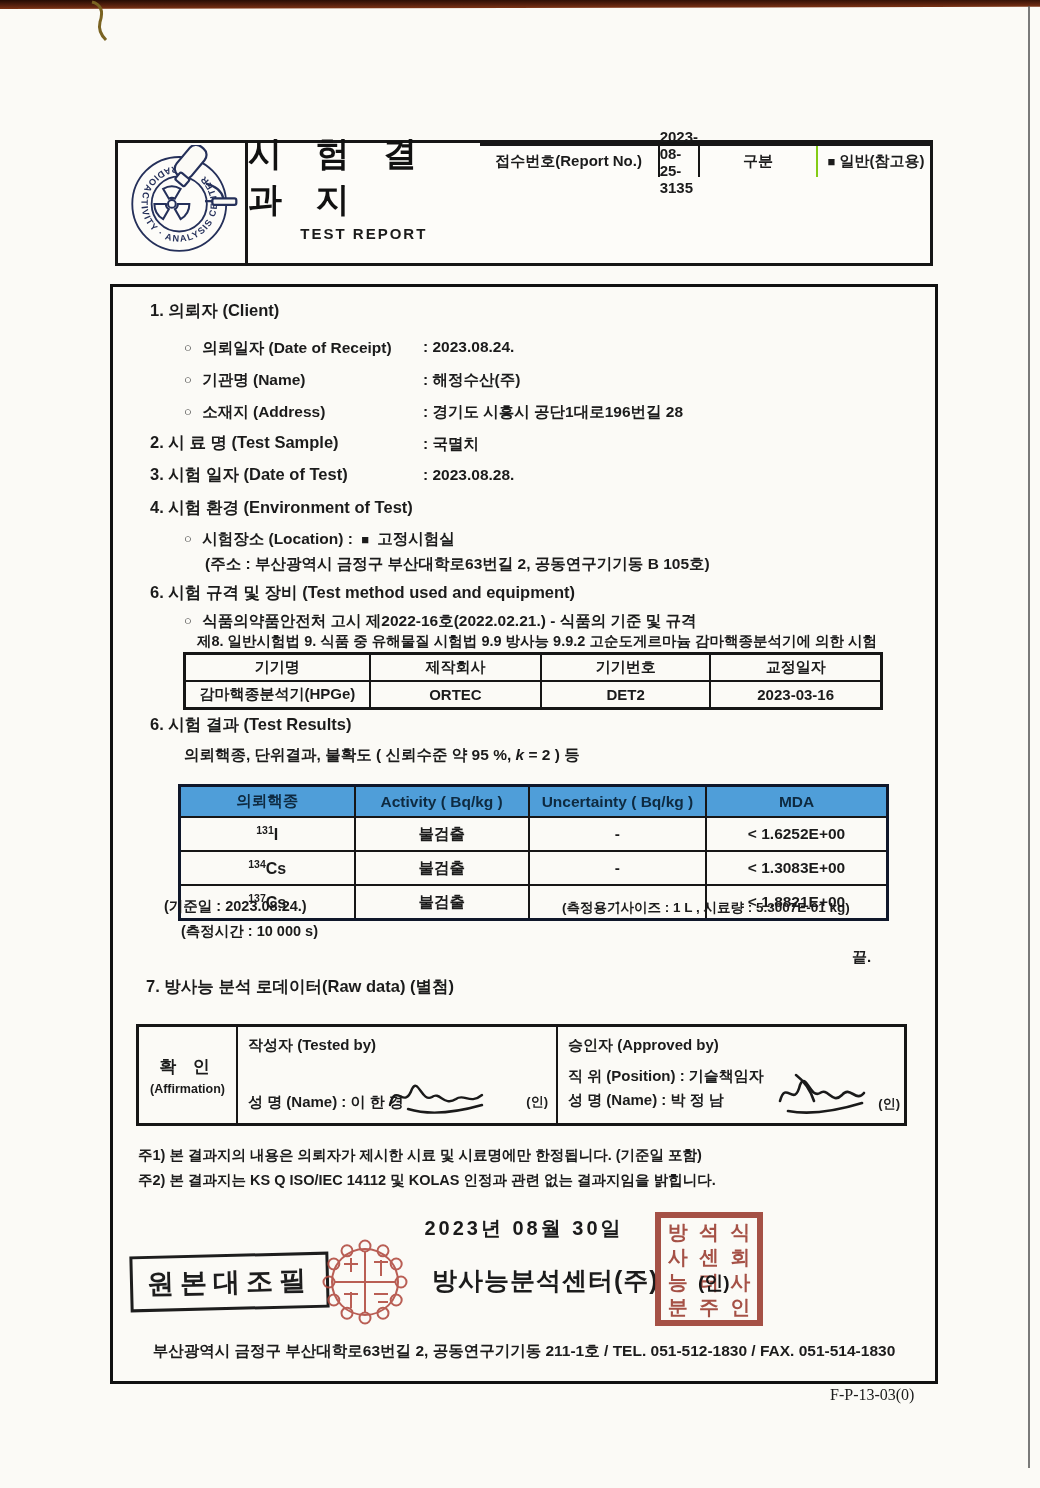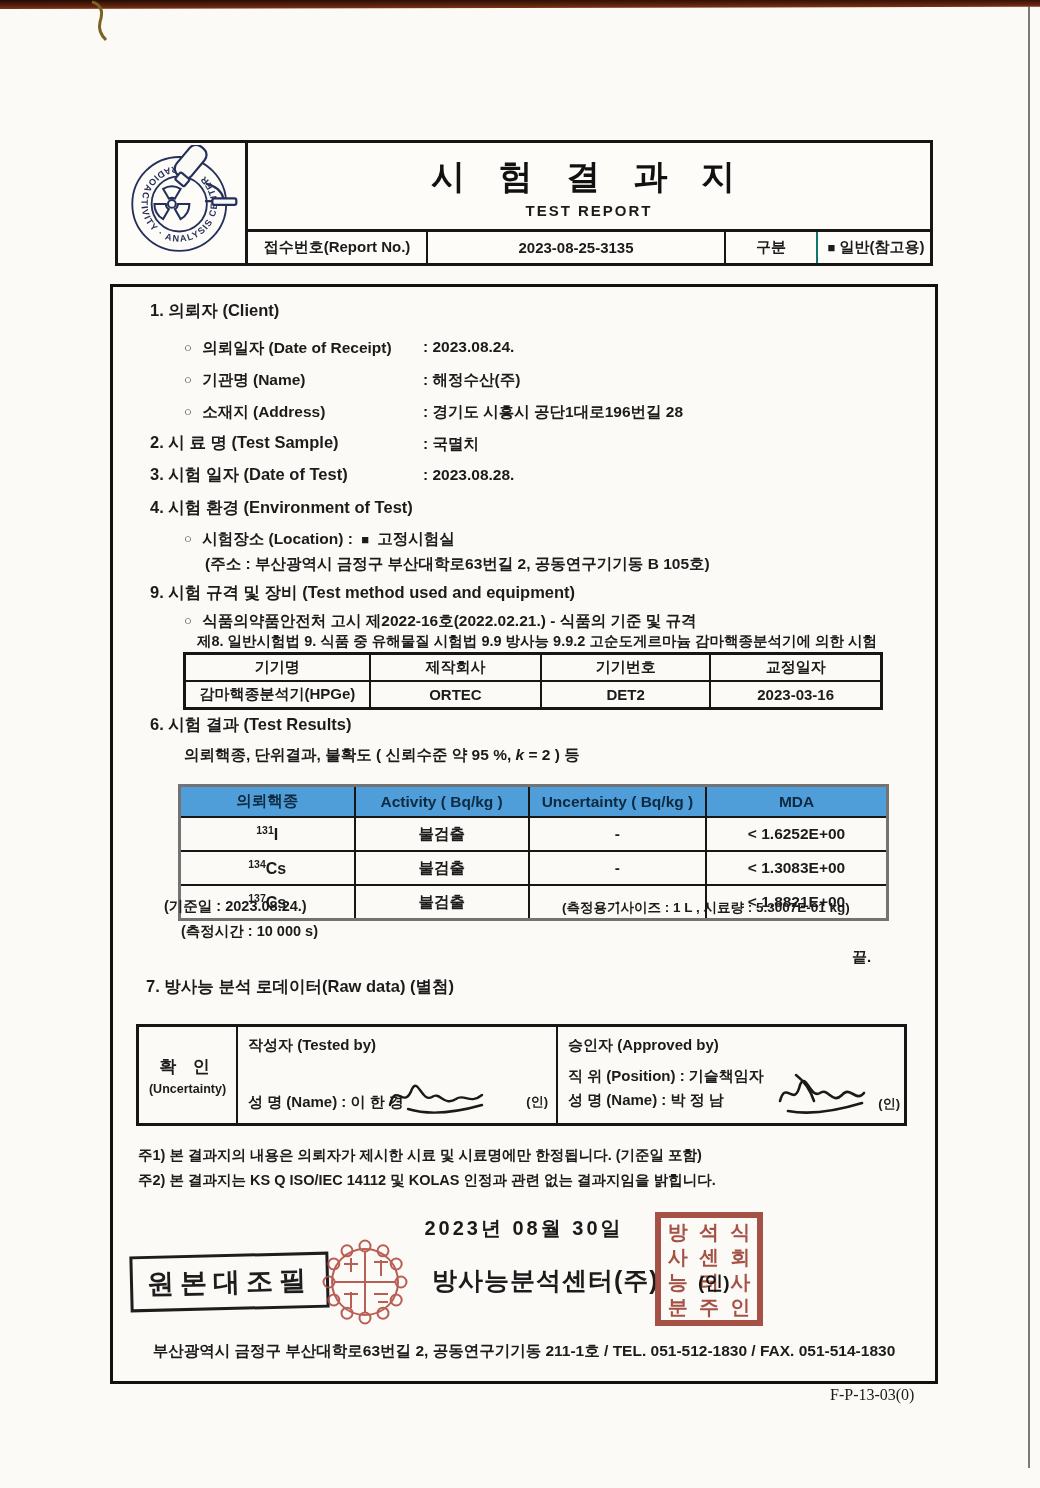--- a/index.html
+++ b/index.html
@@ -14,45 +14,45 @@
   
   .top-band{left:0;top:0;width:1040px;height:9px;
     background:linear-gradient(180deg,#240b03 0%,#55200e 60%,#7c3315 100%);
     transform:rotate(-0.12deg);transform-origin:left top;}
   .edge-line{left:1028px;top:6px;width:2px;height:1462px;background:#5a5a5a;opacity:.8;}
   
   .header-box{left:115px;top:140px;width:818px;height:126px;
     border:3px solid #161616;box-sizing:border-box;display:flex;background:#fdfcf9;}
   .logo-cell{width:130px;border-right:3px solid #161616;box-sizing:border-box;
     display:flex;align-items:center;justify-content:center;}
-  .header-right{flex:1;display:flex;flex-direction:column;}
+  .header-right{flex:1;display:flex;flex-direction:row;}
   .title-area{height:86px;display:flex;flex-direction:column;align-items:center;justify-content:center;}
   .doc-title{font-size:34px;font-weight:700;letter-spacing:12px;color:#111;}
   .doc-subtitle{font-size:15px;font-weight:700;letter-spacing:2px;margin-top:2px;}
   .report-row{height:34px;border-top:3px solid #161616;display:flex;box-sizing:border-box;}
   .report-row>div{display:flex;align-items:center;justify-content:center;
     font-size:15px;font-weight:600;box-sizing:border-box;}
   .rr-label{width:180px;border-right:2px solid #161616;}
   .rr-value{flex:1;border-right:2px solid #161616;}
-  .rr-cat{width:92px;border-right:2px solid #0f766e;}
+  .rr-cat{width:118px;border-right:2px solid #84cc16;}
   .rr-catval{width:112px;}
   
   .main-box{left:110px;top:284px;width:828px;height:1100px;
     border:3px solid #111;box-sizing:border-box;background:transparent;}
   .heading{font-size:16.5px;font-weight:700;}
   .lbl{font-size:15.5px;font-weight:600;margin-left:8px;}
   .sm{font-size:14.5px;font-weight:600;}
   .bullet{font-size:13px;margin-right:6px;position:relative;top:-1px;}
   .chk{font-size:13px;margin:0 4px;}
   
   table{border-collapse:collapse;}
   .equip-table{border:3px solid #161616;}
   .equip-table td{border:2px solid #161616;font-size:15px;font-weight:600;
     text-align:center;height:25px;padding:0 4px;}
-  .results-table{border:3px solid #737373;}
+  .results-table{border:3px solid #0f172a;}
   .results-table td{border:2px solid #161616;font-size:15.5px;font-weight:600;
     text-align:center;padding:0 4px;}
   .results-table .hdr td{background:#4f9ed9;color:#0e2a40;font-weight:700;height:29px;}
   .results-table .row td{height:32px;}
   .iso-mass{font-size:10.5px;vertical-align:super;font-weight:700;}
   .iso-sym{font-size:16px;font-weight:700;}
   
   .aff-table{left:136px;top:1024px;width:771px;height:102px;border:3px solid #161616;
     box-sizing:border-box;display:flex;background:transparent;}
   .aff-left{width:99px;border-right:2px solid #161616;box-sizing:border-box;
@@ -169,21 +169,21 @@
 
 <div class="abs heading nowrap" style="left:150px;top:497px;">4. 시험 환경 (Environment of Test)</div>
 <div class="abs lbl nowrap" style="left:176px;top:529px;">
   <span class="bullet">○</span>
   <span>시험장소 (Location) :</span>
   <span class="chk">■</span>
   <span>고정시험실</span>
 </div>
 <div class="abs lbl nowrap" style="left:197px;top:554px;">(주소 : 부산광역시 금정구 부산대학로63번길 2, 공동연구기기동 B 105호)</div>
 
-<div class="abs heading nowrap" style="left:150px;top:582px;">9. 시험 규격 및 장비 (Test method used and equipment)</div>
+<div class="abs heading nowrap" style="left:150px;top:582px;">6. 시험 규격 및 장비 (Test method used and equipment)</div>
 <div class="abs lbl nowrap" style="left:176px;top:611px;">
   <span class="bullet">○</span>
   <span>식품의약품안전처 고시 제2022-16호(2022.02.21.) - 식품의 기준 및 규격</span>
 </div>
 <div class="abs nowrap" style="left:197px;top:632px;font-size:14.5px;font-weight:600;">제8. 일반시험법 9. 식품 중 유해물질 시험법 9.9 방사능 9.9.2 고순도게르마늄 감마핵종분석기에 의한 시험</div>
 
 <table class="abs equip-table" style="left:183px;top:652px;width:700px;">
   <colgroup>
       <col style="width:186px">
       <col style="width:172px">
@@ -249,21 +249,21 @@
 <div class="abs sm nowrap" style="left:164px;top:897px;">(기준일 : 2023.08.24.)</div>
 <div class="abs nowrap" style="left:562px;top:899px;font-size:13.5px;font-weight:600;">(측정용기사이즈 : 1 L , 시료량 : 5.3007E-01 kg)</div>
 <div class="abs sm nowrap" style="left:181px;top:922px;">(측정시간 : 10 000 s)</div>
 <div class="abs end-mark nowrap" style="left:852px;top:948px;">끝.</div>
 
 <div class="abs heading nowrap" style="left:146px;top:976px;">7. 방사능 분석 로데이터(Raw data) (별첨)</div>
 
 <div class="abs aff-table">
   <div class="aff-left">
     <div class="l1">확  인</div>
-    <div class="l2">(Uncertainty)</div>
+    <div class="l2">(Affirmation)</div>
   </div>
   <div class="aff-mid">
     <div class="aff-line">작성자 (Tested by)</div>
     <div class="aff-line" style="position:absolute;left:10px;bottom:10px;">성 명 (Name) : 이 한 경</div>
     <svg class="sig-svg" style="right:66px;bottom:6px;" width="108" height="44">
       <g stroke="#1a1a1a" stroke-width="2.4" fill="none" stroke-linecap="round">
         <path d="M8,32 C14,8 22,38 30,16 C36,4 40,30 50,24 C58,18 62,34 74,26 C82,20 88,32 100,22"></path>
         <path d="M26,36 C46,42 72,40 100,32"></path>
       </g>
     </svg>

